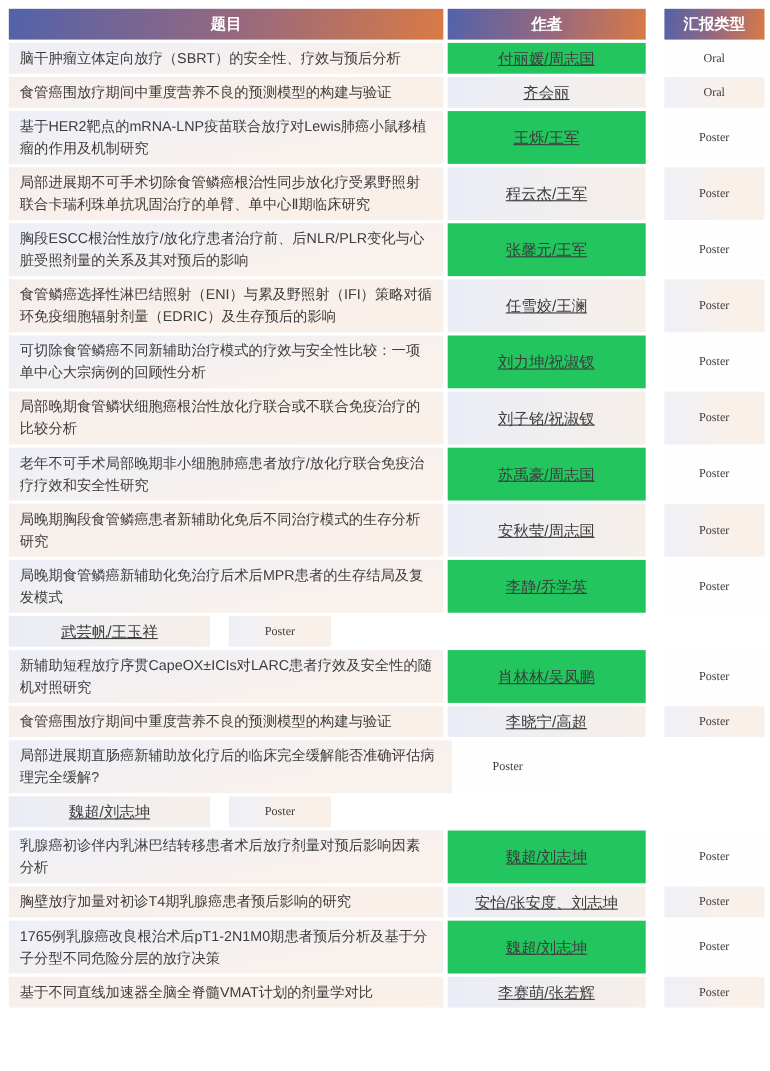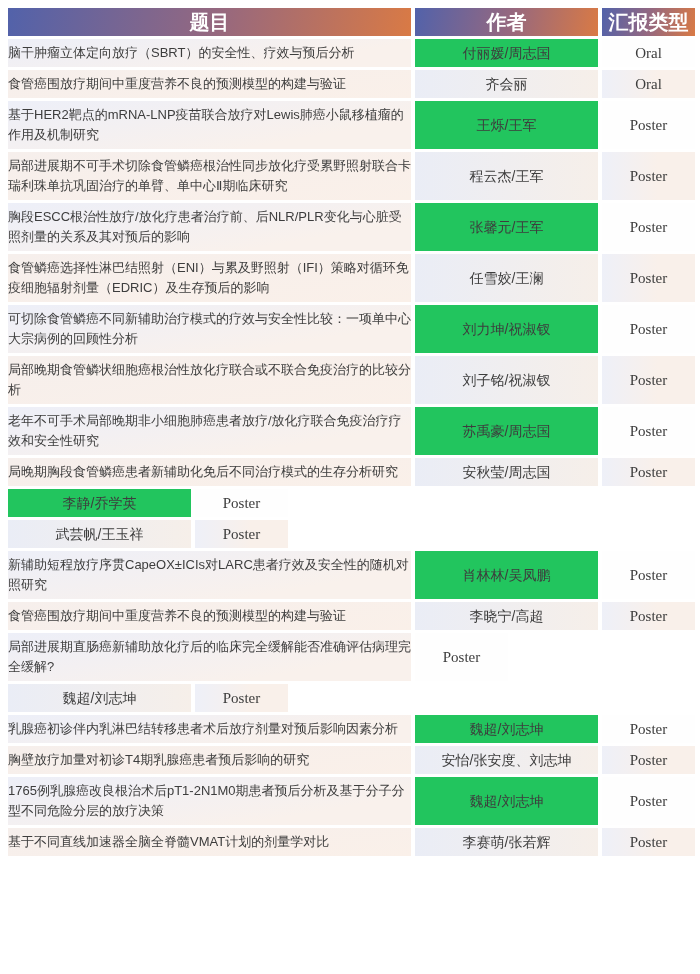--- a/index.html
+++ b/index.html
@@ -12,49 +12,49 @@
     position:absolute;left:8px;top:8px;width:687px;
   }
   .t-row{
     display:flex;
     margin-bottom:3px;
   }
   .cell{
     box-sizing:border-box;
   }
   .cell-title{width:403px;margin-right:4px;}
-  .cell-author{width:183px;margin-right:4px;}
+  .cell-author{width:183px;margin-right:17px;text-decoration:underline;}
   .cell-type{width:93px;font-family:Liberation Serif, serif;}
   
   .t-header .cell{
     height:28px;
     display:flex;align-items:center;justify-content:center;
-    color:#ffffff;font-weight:bold;font-size:20px;
+    color:#ffffff;font-weight:bold;font-size:14px;
     background:linear-gradient(100deg,#5262aa 0%,#96687f 52%,#d97a45 100%);
   }
   
   .t-body .t-row .cell{
     display:flex;align-items:center;
     min-height:28px;
     color:#3d3d3d;
-    padding:4px 0;
+    padding:4px 10px;
   }
   .t-body .cell-title{
     justify-content:flex-start;
     text-align:left;
     font-size:13px;line-height:20px;
     padding-left:7px;padding-right:7px;
   }
   .t-body .cell-author{
     justify-content:center;text-align:center;
     font-size:14px;line-height:18px;
   }
   .t-body .cell-type{
     justify-content:center;text-align:center;
-    font-size:15px;line-height:18px;color:#2b2b2b;
+    font-size:11px;line-height:18px;color:#2b2b2b;
   }
   
   .t-row.odd .cell-title{background:linear-gradient(170deg,#edeff8 0%,#f9f1ec 75%);}
   .t-row.odd .cell-author{background:#22c55e;}
   .t-row.odd .cell-type{background:#fefefe;}
   .t-row.even .cell-title{background:linear-gradient(170deg,#f6efec 0%,#faf0e9 100%);}
   .t-row.even .cell-author{background:linear-gradient(90deg,#eaedf6 0%,#f6efe9 100%);}
   .t-row.even .cell-type{background:linear-gradient(90deg,#eef0f8 0%,#f9f0ea 60%);}
 </style>
 </head>
@@ -111,20 +111,21 @@
     <div class="cell cell-title">老年不可手术局部晚期非小细胞肺癌患者放疗/放化疗联合免疫治疗疗效和安全性研究</div>
     <div class="cell cell-author">苏禹豪/周志国</div>
     <div class="cell cell-type">Poster</div>
   </div>
       <div class="t-row even">
     <div class="cell cell-title">局晚期胸段食管鳞癌患者新辅助化免后不同治疗模式的生存分析研究</div>
     <div class="cell cell-author">安秋莹/周志国</div>
     <div class="cell cell-type">Poster</div>
   </div>
       <div class="t-row odd">
+    <div class="cell cell-title">局晚期食管鳞癌新辅助化免治疗后术后MPR患者的生存结局及复发模式</div>
     <div class="cell cell-author">李静/乔学英</div>
     <div class="cell cell-type">Poster</div>
   </div>
       <div class="t-row even">
     <div class="cell cell-author">武芸帆/王玉祥</div>
     <div class="cell cell-type">Poster</div>
   </div>
       <div class="t-row odd">
     <div class="cell cell-title">新辅助短程放疗序贯CapeOX±ICIs对LARC患者疗效及安全性的随机对照研究</div>
     <div class="cell cell-author">肖林林/吴凤鹏</div>

